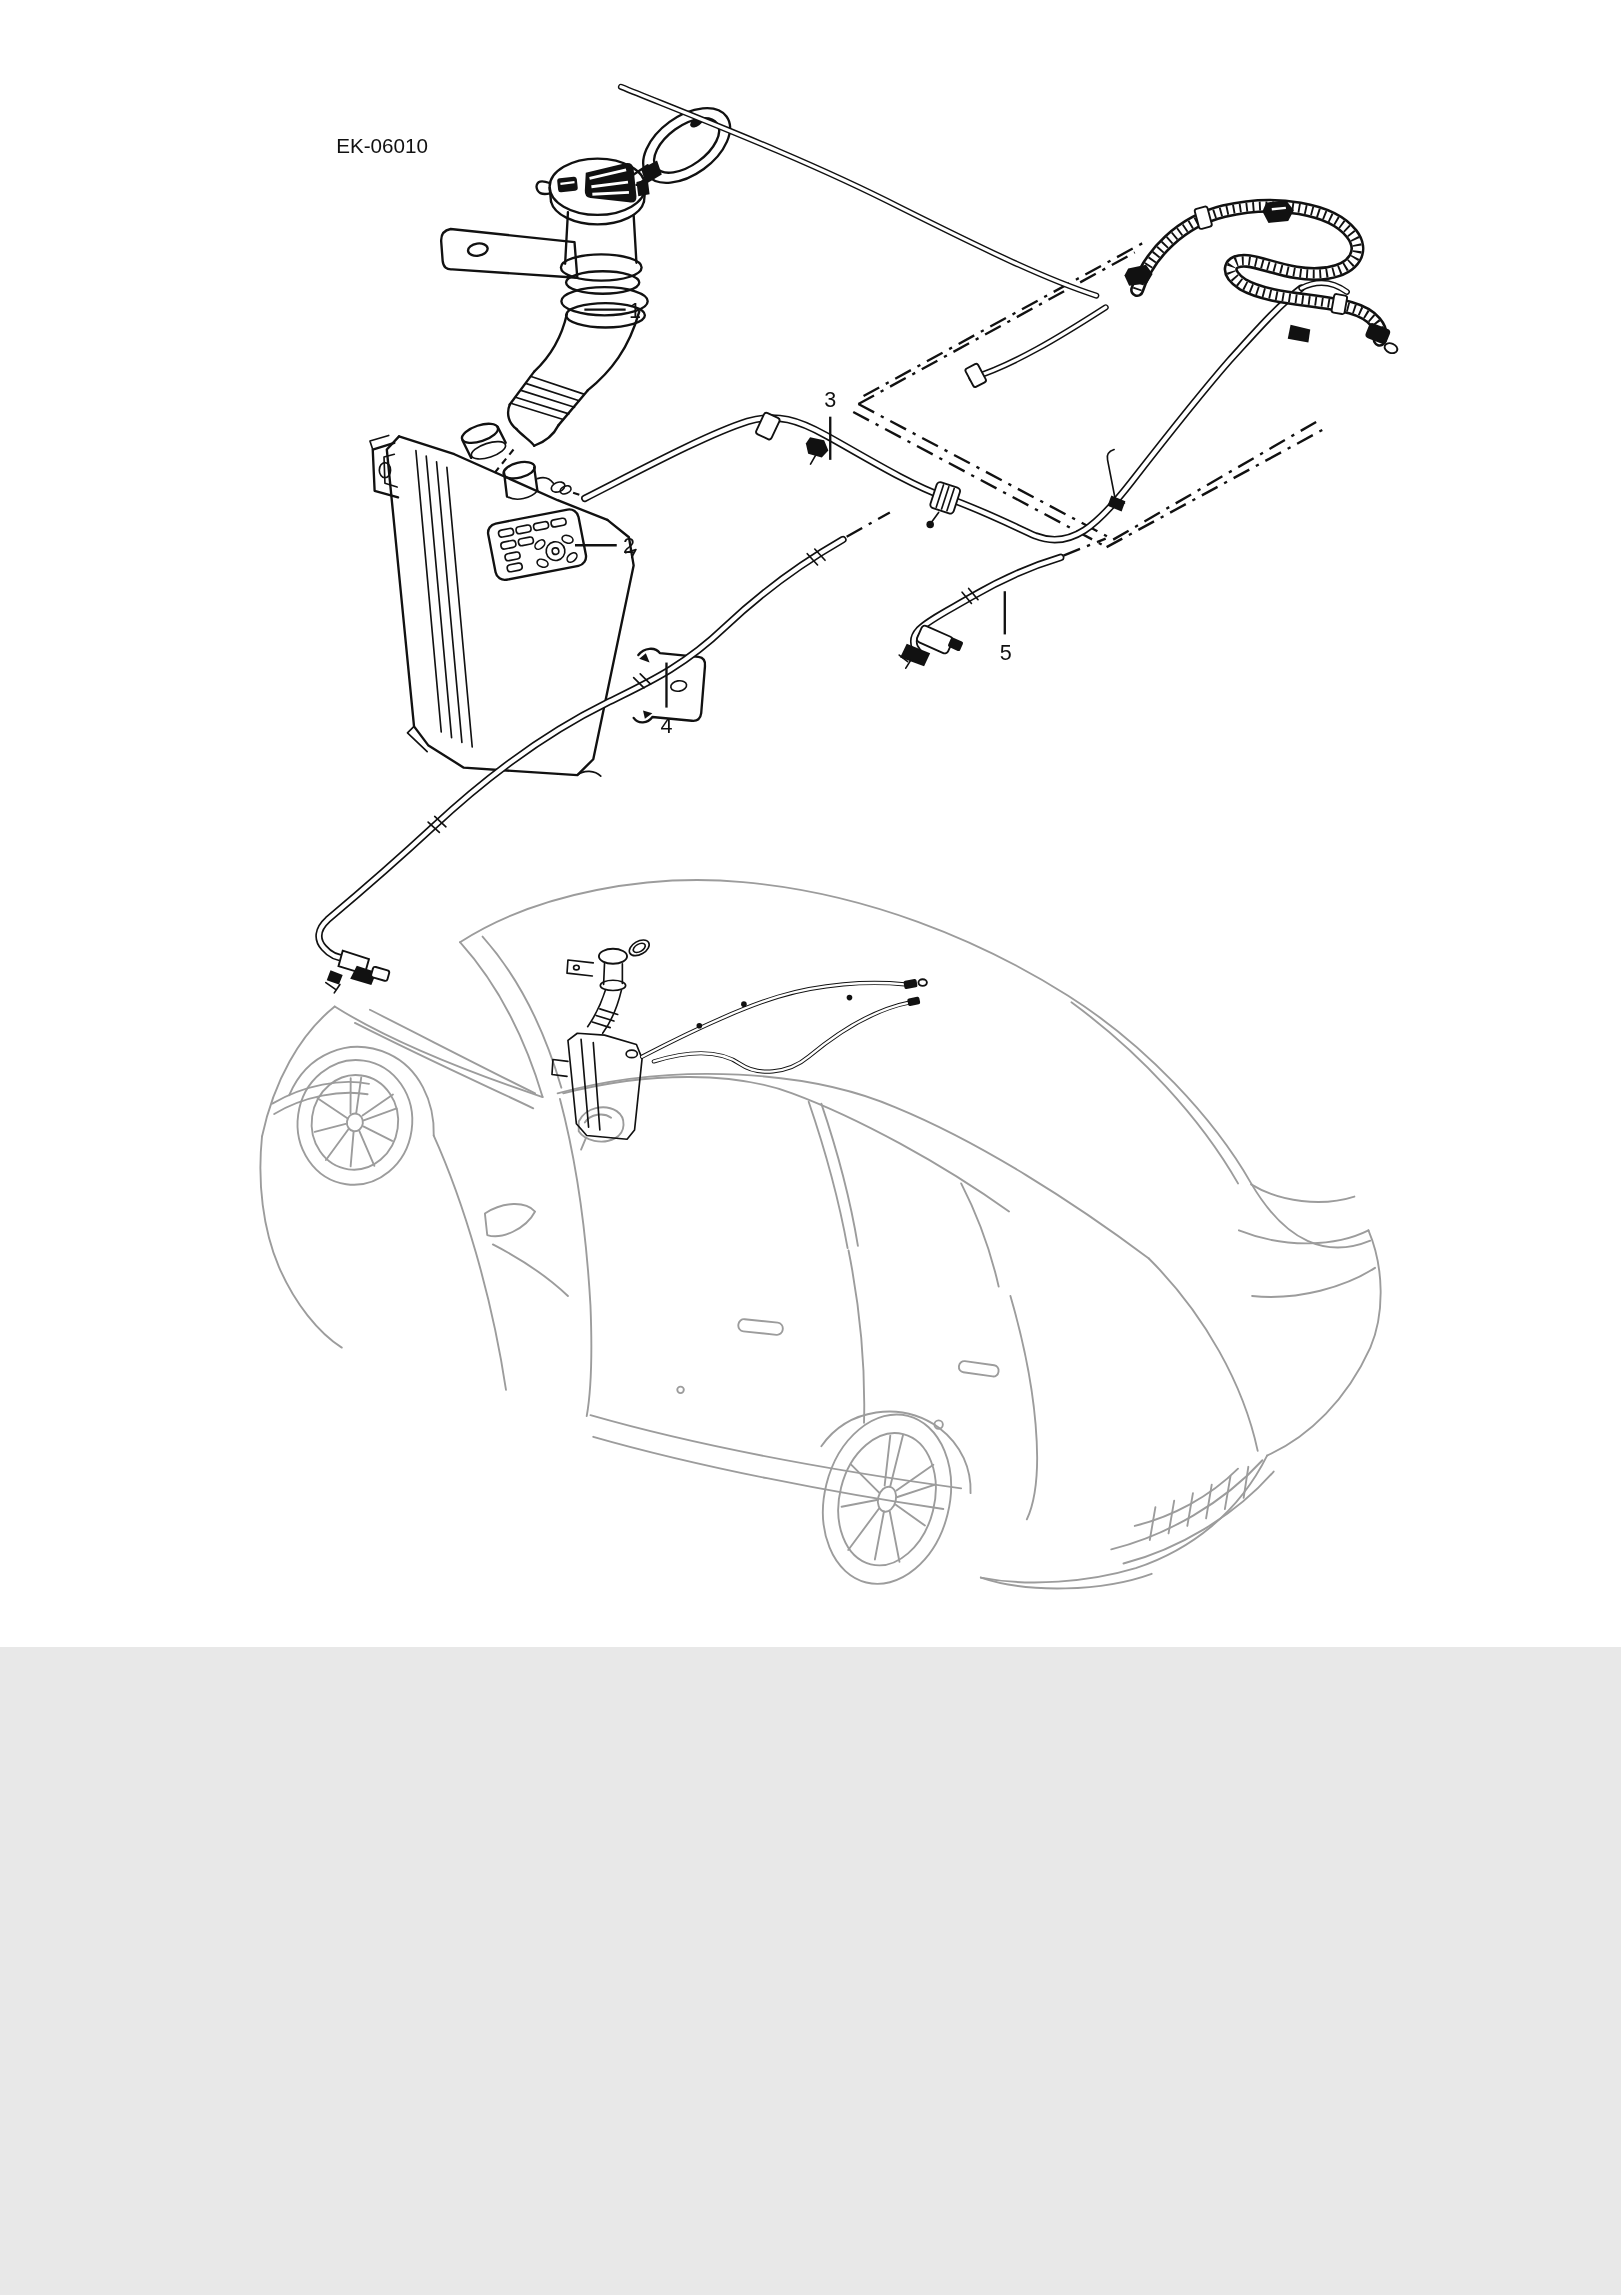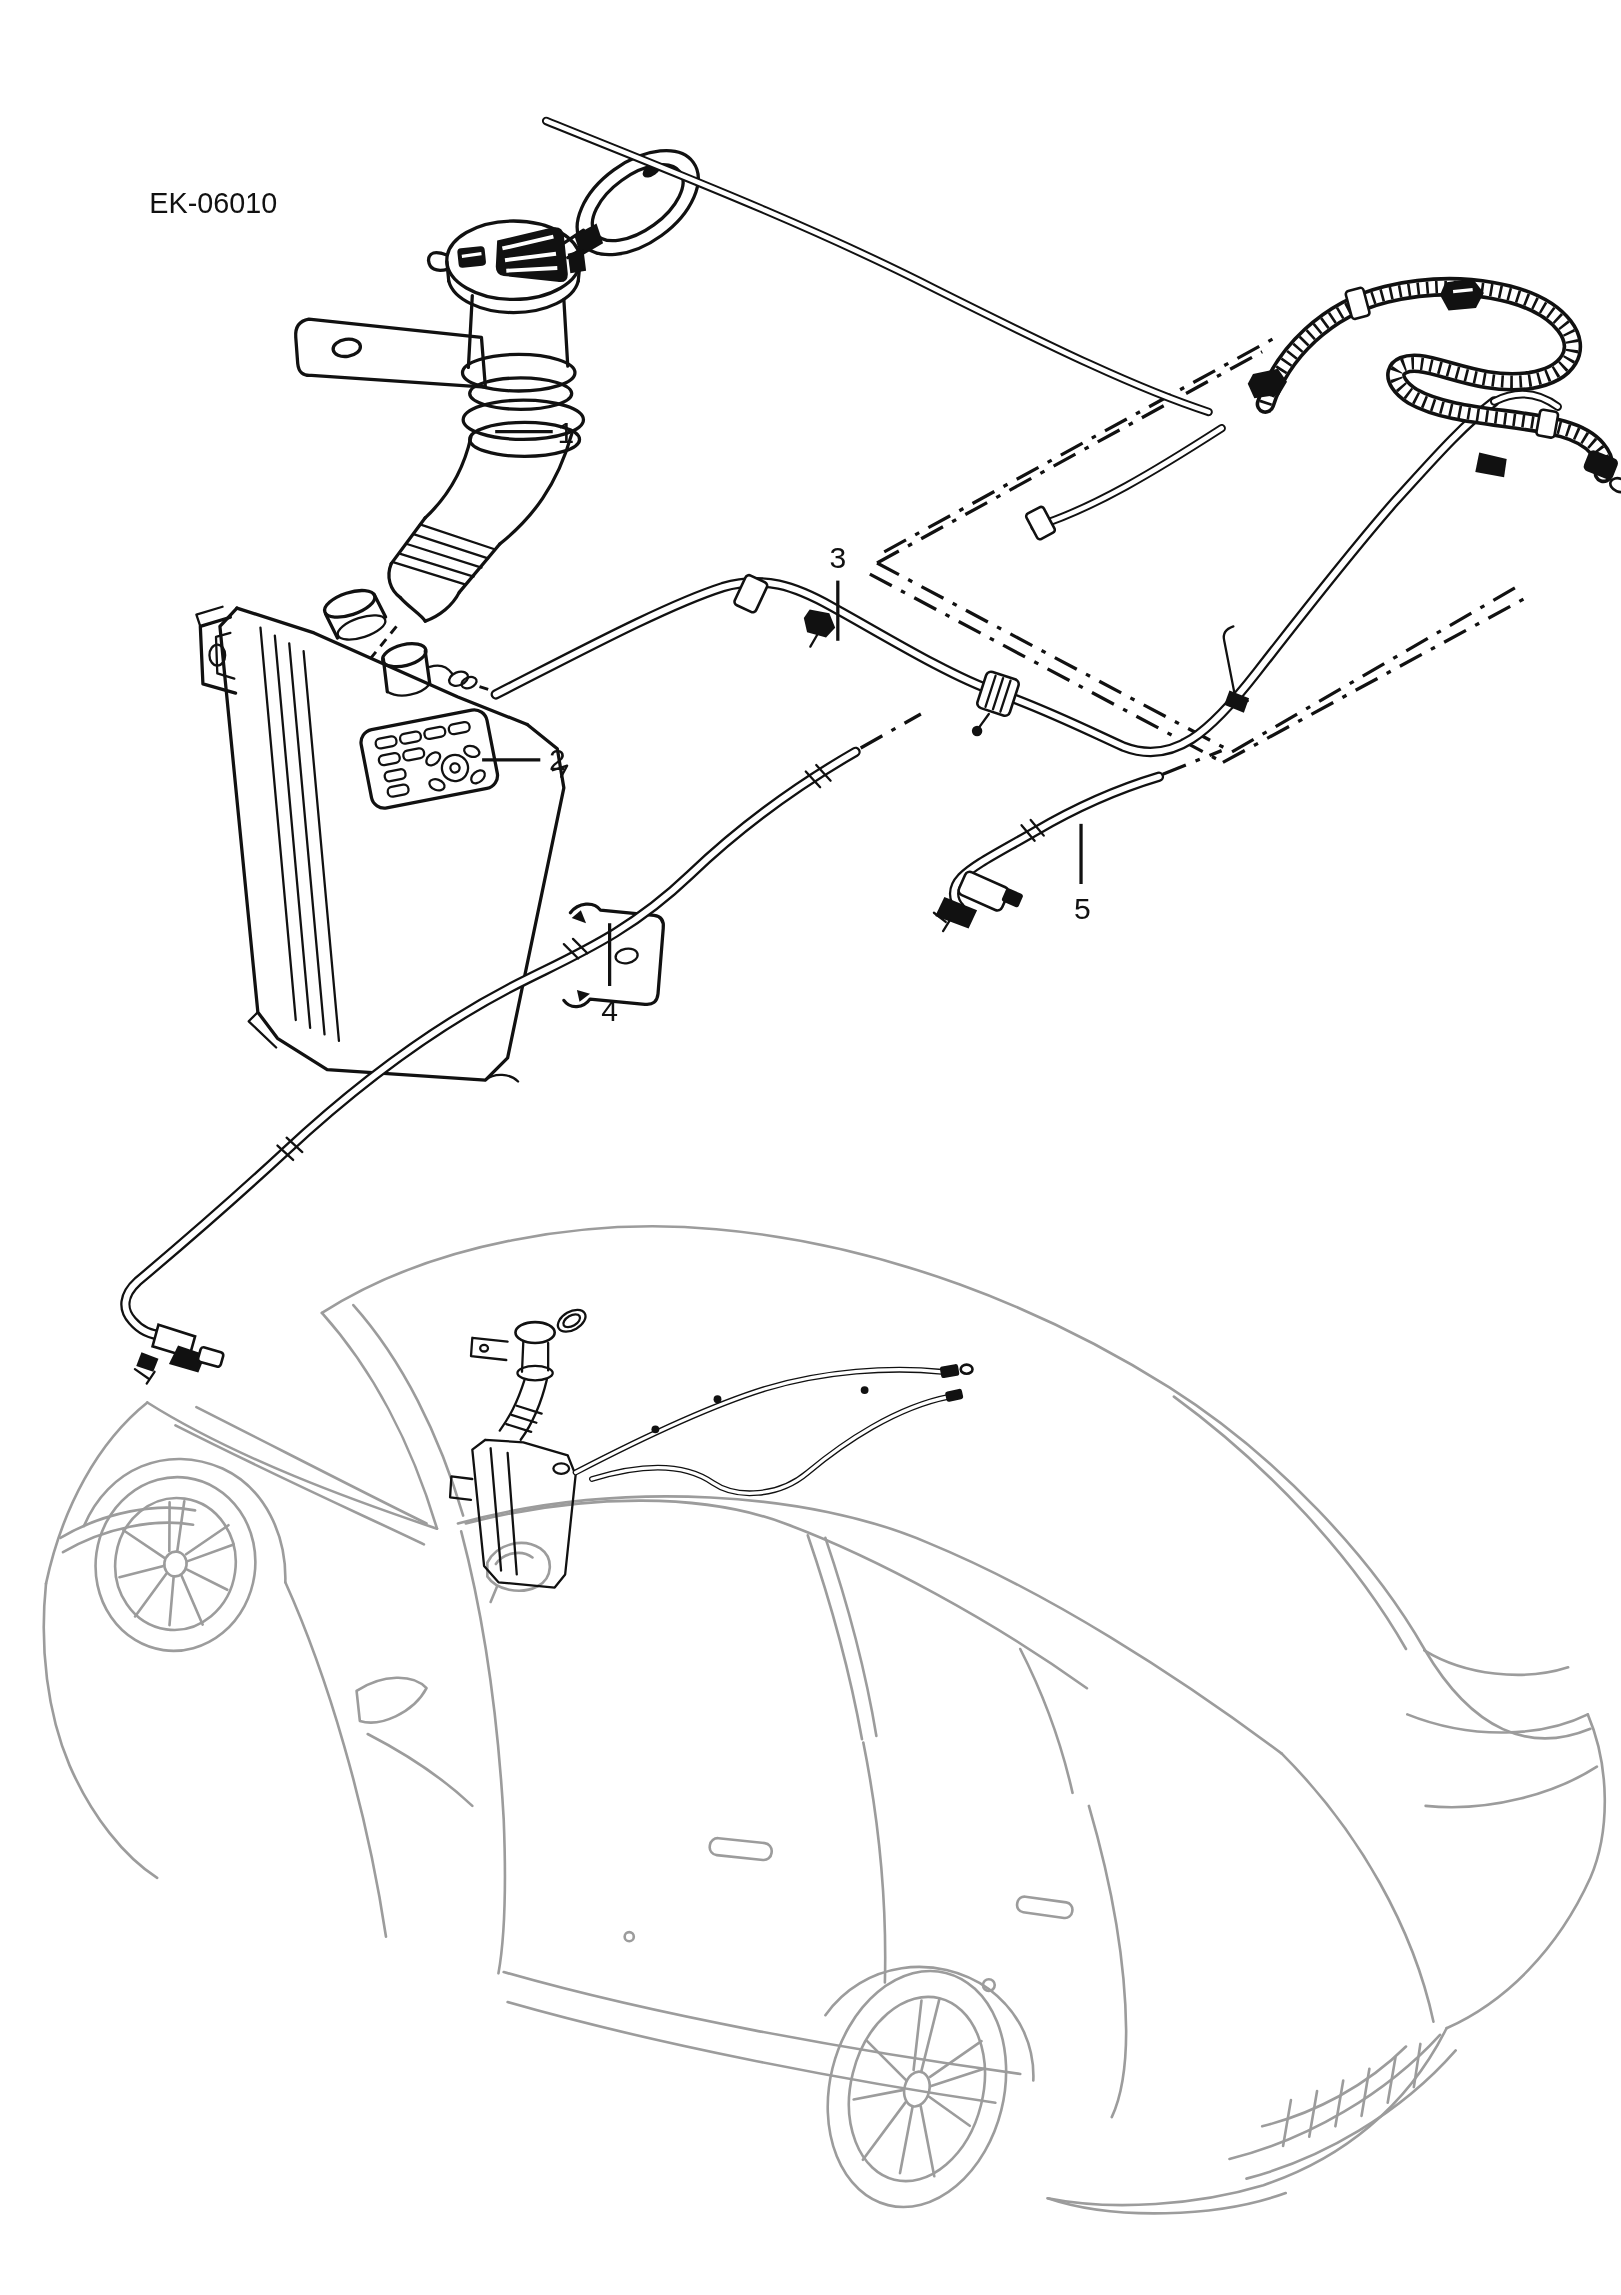--- a/index.html
+++ b/index.html
@@ -1,16 +1,16 @@
 <!DOCTYPE html>
 <html style="font-size:10.5px"><head>
 <meta charset="utf-8">
 <style>
   html,body{margin:0;padding:0;background:#e8e8e8;}
-  .page{width:1622px;height:2295px;background:#ffffff;position:relative;margin:0 auto;
+  .page{width:1622px;height:1647px;background:#ffffff;position:relative;margin:0 auto;
         font-family:"Liberation Sans", sans-serif;}
   svg{display:block;width:100%;height:100%;}
   .code-text{font-family:"Liberation Sans",sans-serif;font-size:44px;fill:#111;}
   .lbl{font-family:"Liberation Sans",sans-serif;font-size:46px;fill:#111;text-anchor:middle;}
   .ln{stroke:#111;stroke-width:5;fill:none;stroke-linecap:round;stroke-linejoin:round;}
   .lnthin{stroke:#111;stroke-width:3.5;fill:none;stroke-linecap:round;stroke-linejoin:round;}
   .leader{stroke:#111;stroke-width:5;fill:none;}
   .dash{stroke:#111;stroke-width:5;fill:none;stroke-dasharray:38 16 7 16;}
   .dashsm{stroke:#111;stroke-width:4.5;fill:none;stroke-dasharray:14 11;}
   .tube-o{stroke:#111;stroke-width:16;fill:none;stroke-linecap:round;}

